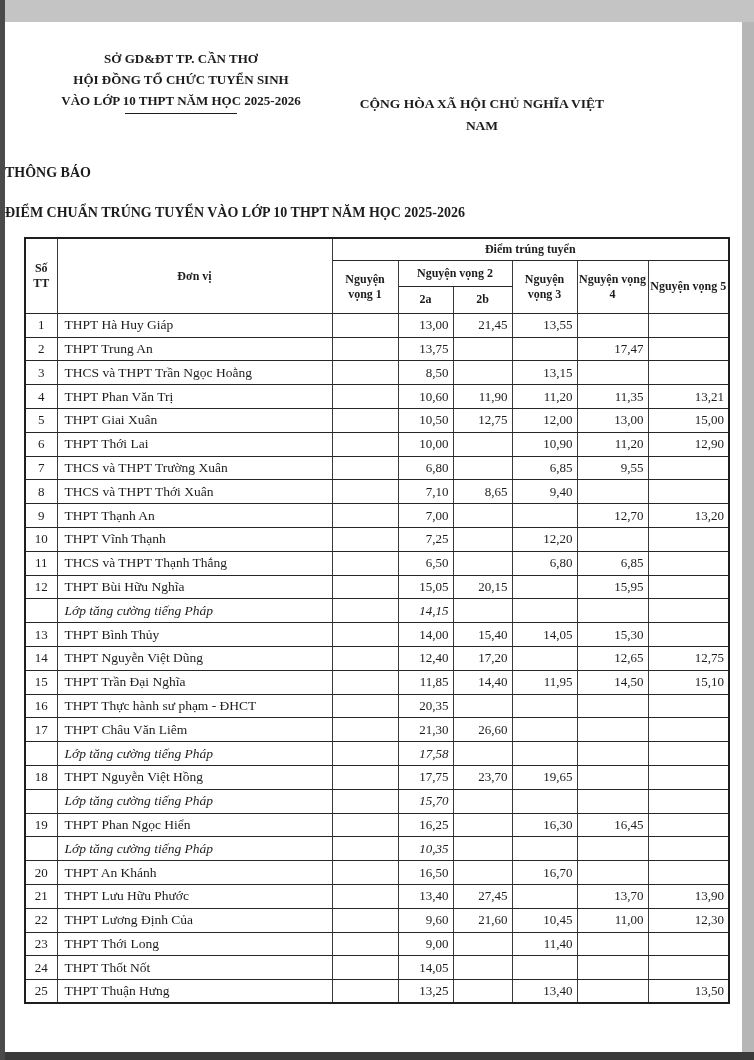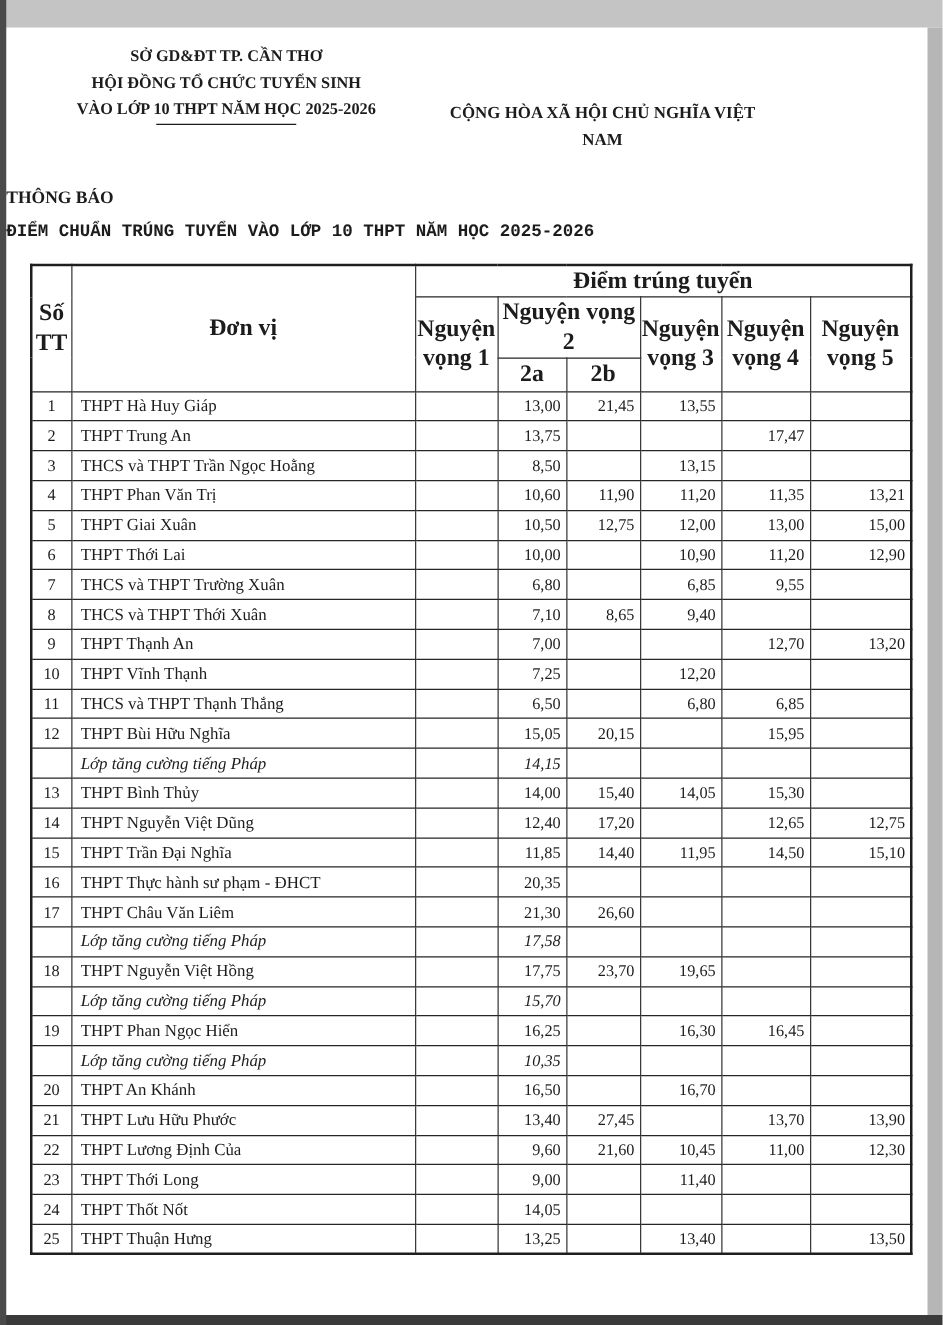--- a/index.html
+++ b/index.html
@@ -11,49 +11,49 @@
     font-family: "Liberation Serif", "DejaVu Serif", serif;
     color: #1c1c1c;
     overflow: hidden;
   }
   
   .frame-top    { position: absolute; top: 0; left: 0; right: 0; height: 22px; background: #c4c4c4; }
   .frame-left   { position: absolute; top: 0; left: 0; bottom: 0; width: 5px; background: #4a4a4a; }
   .frame-right  { position: absolute; top: 22px; right: 0; bottom: 8px; width: 12px; background: #b6b6b6; }
   .frame-bottom { position: absolute; left: 0; right: 0; bottom: 0; height: 8px; background: #3a3a3a; }
 
-  .content { position: absolute; top: 20px; left: 5px; width: 602px; }
+  .content { position: absolute; top: 34px; left: 5px; width: 602px; }
 
   .doc-header { display: flex; padding-top: 15px; }
   .hdr-left  { width: 352px; text-align: center; font-weight: bold; font-size: 13px; line-height: 1.6; }
   .hdr-left-underline { width: 112px; border-bottom: 1.5px solid #1c1c1c; margin: 2px auto 0; height: 0; }
   .hdr-right { flex: 1; text-align: center; font-weight: bold; margin-top: 44px; }
   .hdr-right .l1 { font-size: 13.5px; line-height: 1.6; }
   .hdr-right .l2 { font-size: 13px; display: inline-block; border-bottom: 1.5px solid #1c1c1c; padding: 1px 5px 3px; margin-top: 2px; }
 
   .doc-title { text-align: left; margin-top: 27px; font-weight: bold; }
   .doc-title .t1 { font-size: 14px; line-height: 1.4; }
-  .doc-title .t2 { font-size: 14px; line-height: 1.4; margin-top: 8px; font-family: Liberation Mono, monospace; }
+  .doc-title .t2 { font-size: 14px; line-height: 1.4; margin-top: 20px; }
 
   table.score-table {
     margin: 15px 0 0 19px;
     width: 704px;
     border-collapse: collapse;
     table-layout: fixed;
   }
   .score-table th, .score-table td {
     border-left: 1px solid #3a3a3a;
     border-right: 1px solid #3a3a3a;
     border-top: 1.6px solid #262626;
     border-bottom: 1.6px solid #262626;
     padding: 0;
     overflow: hidden;
   }
   .score-table { border: 2px solid #1e1e1e; }
-  .score-table th { font-size: 19px; font-weight: bold; text-align: center; line-height: 1.25; }
+  .score-table th { font-size: 12px; font-weight: bold; text-align: center; line-height: 1.25; }
   .row-span-head { height: 22px; }
   .head-mid td, .head-mid th { height: 26px; }
   .head-sub th { height: 27px; }
   .score-table tbody td { height: 23.8px; font-size: 13.5px; }
   .c-stt  { text-align: center; font-size: 13px !important; }
   .c-name { text-align: left; padding-left: 7px !important; white-space: nowrap; }
   .c-num  { text-align: right; padding-right: 4px !important; font-size: 13px !important; }
   tr.french td { font-style: italic; }
 </style>
 </head>

